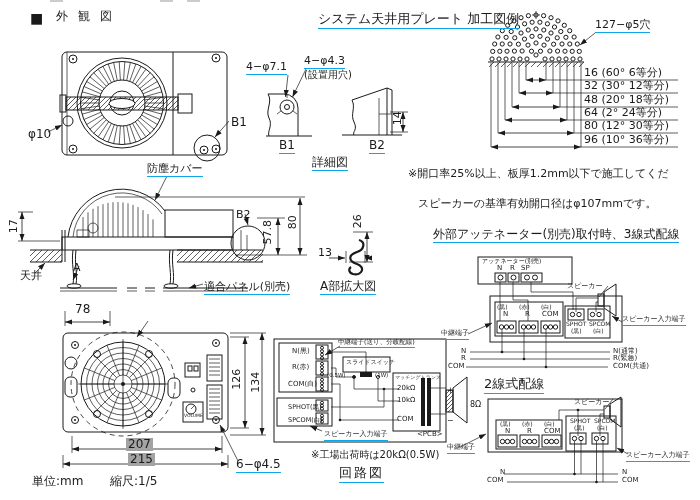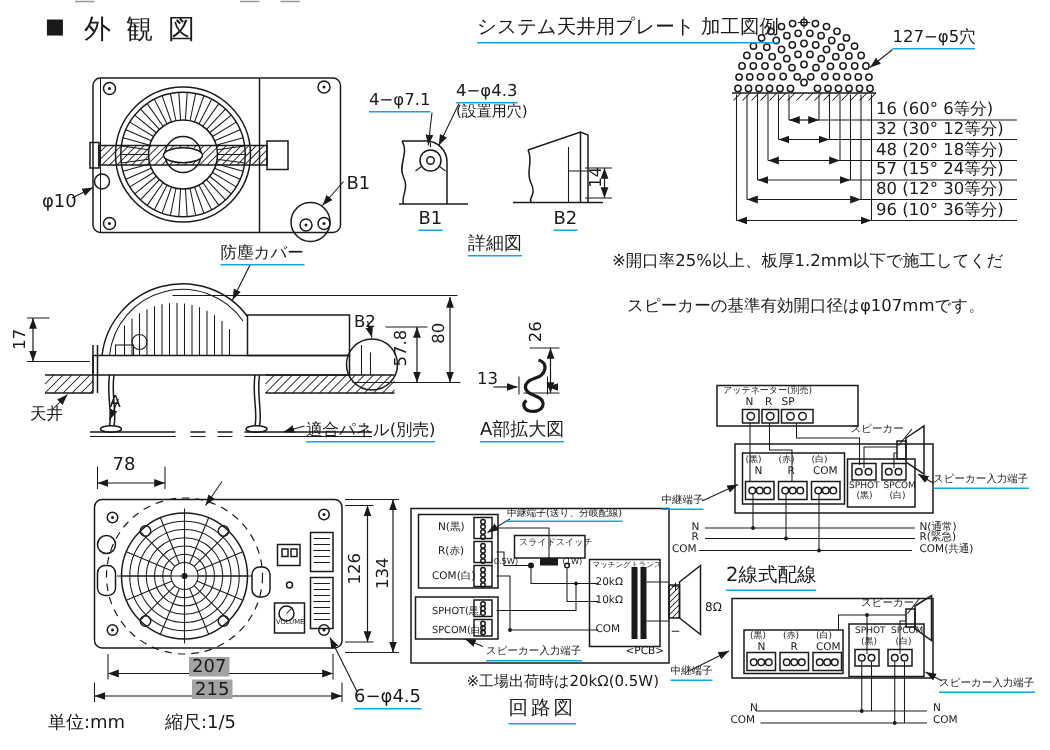--- a/index.html
+++ b/index.html
@@ -14,21 +14,21 @@
 svg .dim{stroke-width:.8}
 svg .th2{stroke-width:2.2}
 svg .dash{stroke-dasharray:5 4;stroke-width:.8}
 svg .gray{stroke:#999}
 .lb{position:absolute;white-space:nowrap;line-height:1.12;color:#1a1a1a}
 .ul{border-bottom:1px solid #0ea5e9;padding-bottom:1px}
 .rot{transform:rotate(-90deg);text-align:center}
 .bgw{background:#a3a3a3;padding:0 2px}
 .s4{font-size:4.5px}.s5{font-size:5px}.s55{font-size:5.5px}.s6{font-size:6px}.s65{font-size:6.5px}
 .s7{font-size:7px}.s8{font-size:8px}.s10{font-size:10px}.s11{font-size:11px}.s12{font-size:12px}
-.s13{font-size:13px}.s14{font-size:14px}.s15{font-size:18px}
+.s13{font-size:13px}.s14{font-size:14px}.s15{font-size:12px}
 .ls10{letter-spacing:10px}.ls2{letter-spacing:2px}
 </style>
 </head>
 <body>
 
 <div id="page">
 
 <svg width="0" height="0">
  <defs>
   <marker id="ma" markerWidth="9" markerHeight="8" refX="7.2" refY="3.5" orient="auto-start-reverse" markerUnits="userSpaceOnUse">
@@ -549,26 +549,27 @@
 <div class="lb s4" style="left:184px;top:413px">VOLUME</div>
 
 <div class="lb s12" style="left:32px;top:475px">単位:mm</div>
 <div class="lb s12" style="left:110px;top:475px">縮尺:1/5</div>
 
 <div class="lb s13 ul" style="left:318px;top:12px">システム天井用プレート 加工図例</div>
 <div class="lb s11 ul" style="left:595px;top:19px">127−φ5穴</div>
 <div class="lb s11" style="left:584px;top:67px">16 (60° 6等分)</div>
 <div class="lb s11" style="left:584px;top:80px">32 (30° 12等分)</div>
 <div class="lb s11" style="left:584px;top:94px">48 (20° 18等分)</div>
-<div class="lb s11" style="left:584px;top:107px">57 (15° 24等分)</div>
+<div class="lb s11" style="left:584px;top:107px">64 (2° 24等分)</div>
 <div class="lb s11" style="left:584px;top:120px">80 (12° 30等分)</div>
 <div class="lb s11" style="left:584px;top:134px">96 (10° 36等分)</div>
 <div class="lb s11" style="left:408px;top:168px">※開口率25%以上、板厚1.2mm以下で施工してくだ</div>
 <div class="lb s11" style="left:418px;top:198px">スピーカーの基準有効開口径はφ107mmです。</div>
 
+<div class="lb s12 ul" style="left:433px;top:228px">外部アッテネーター(別売)取付時、3線式配線</div>
 <div class="lb s6" style="left:482px;top:258px">アッテネーター(別売)</div>
 <div class="lb s7" style="left:497px;top:265px">N</div>
 <div class="lb s7" style="left:510px;top:265px">R</div>
 <div class="lb s7" style="left:521px;top:265px">SP</div>
 <div class="lb s6" style="left:497px;top:304px">(黒)</div>
 <div class="lb s6" style="left:519px;top:304px">(赤)</div>
 <div class="lb s6" style="left:541px;top:304px">(白)</div>
 <div class="lb s7" style="left:503px;top:311px">N</div>
 <div class="lb s7" style="left:525px;top:311px">R</div>
 <div class="lb s7" style="left:542px;top:311px">COM</div>

